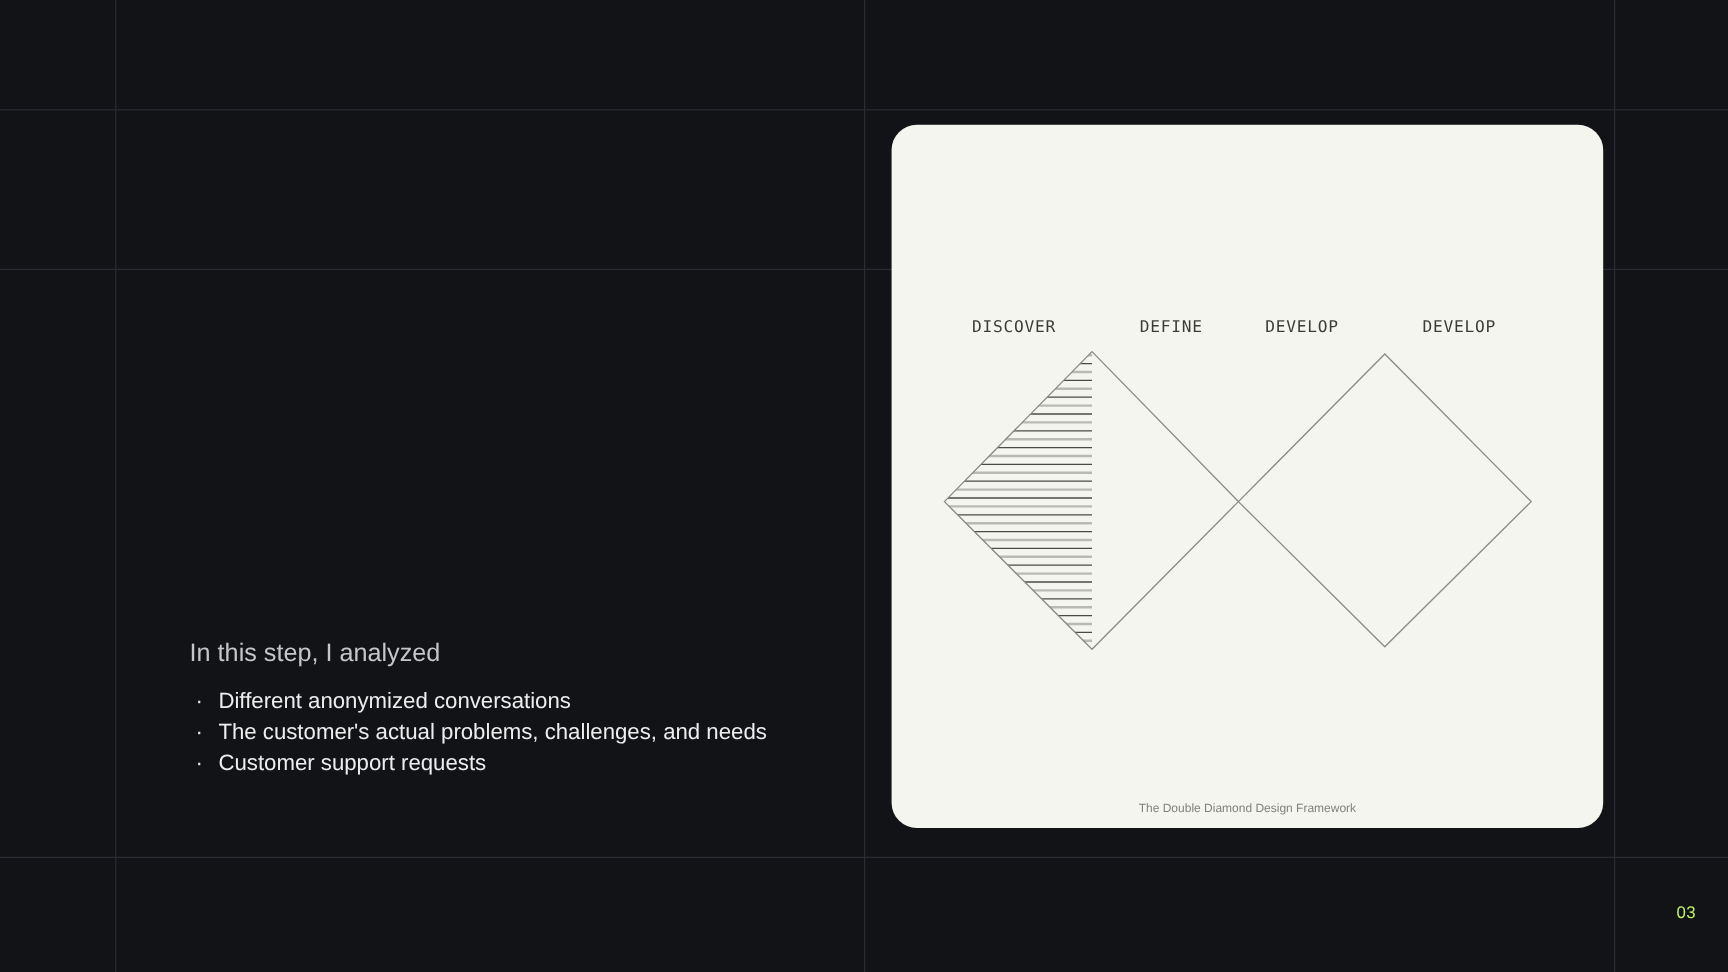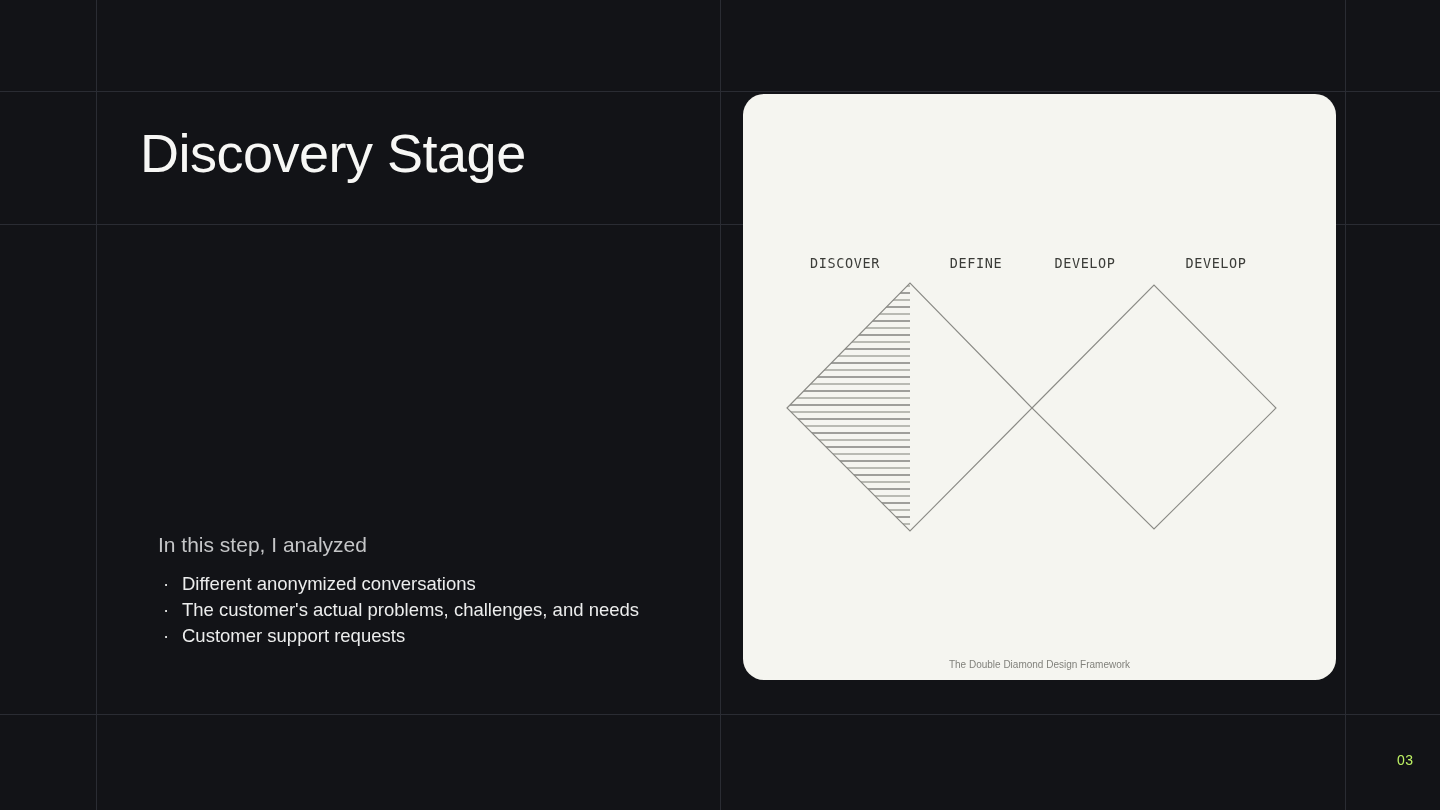--- a/index.html
+++ b/index.html
@@ -83,21 +83,21 @@
     left:1384px; top:752px;
     font-size:14px;
     color:#bef264;
     letter-spacing:0.5px;
     margin-left:13px;
   }
 
   
   .card {
     position:absolute;
-    left:743px; top:94px;
+    left:743px; top:104px;
     width:593px; height:586px;
     background:#f5f5f0;
     border-radius:21px;
     overflow:hidden;
   }
   .card-svg { position:absolute; left:0; top:0; }
   .phase-labels {
     position:absolute;
     left:0; top:0; width:100%; height:100%;
     pointer-events:none;
@@ -128,21 +128,20 @@
 
   <div class="grid-layer">
     <div class="gl-v v1"></div>
     <div class="gl-v v2"></div>
     <div class="gl-v v3"></div>
     <div class="gl-h h1"></div>
     <div class="gl-h h2"></div>
     <div class="gl-h h3"></div>
   </div>
 
-  <h1 class="title">Discovery Stage</h1>
 
 
   <div class="sub-head">In this step, I analyzed</div>
 
   <ul class="bullets">
     <li>
       <span class="bdot">·</span>
       <span>Different anonymized conversations</span>
     </li>
     <li>

